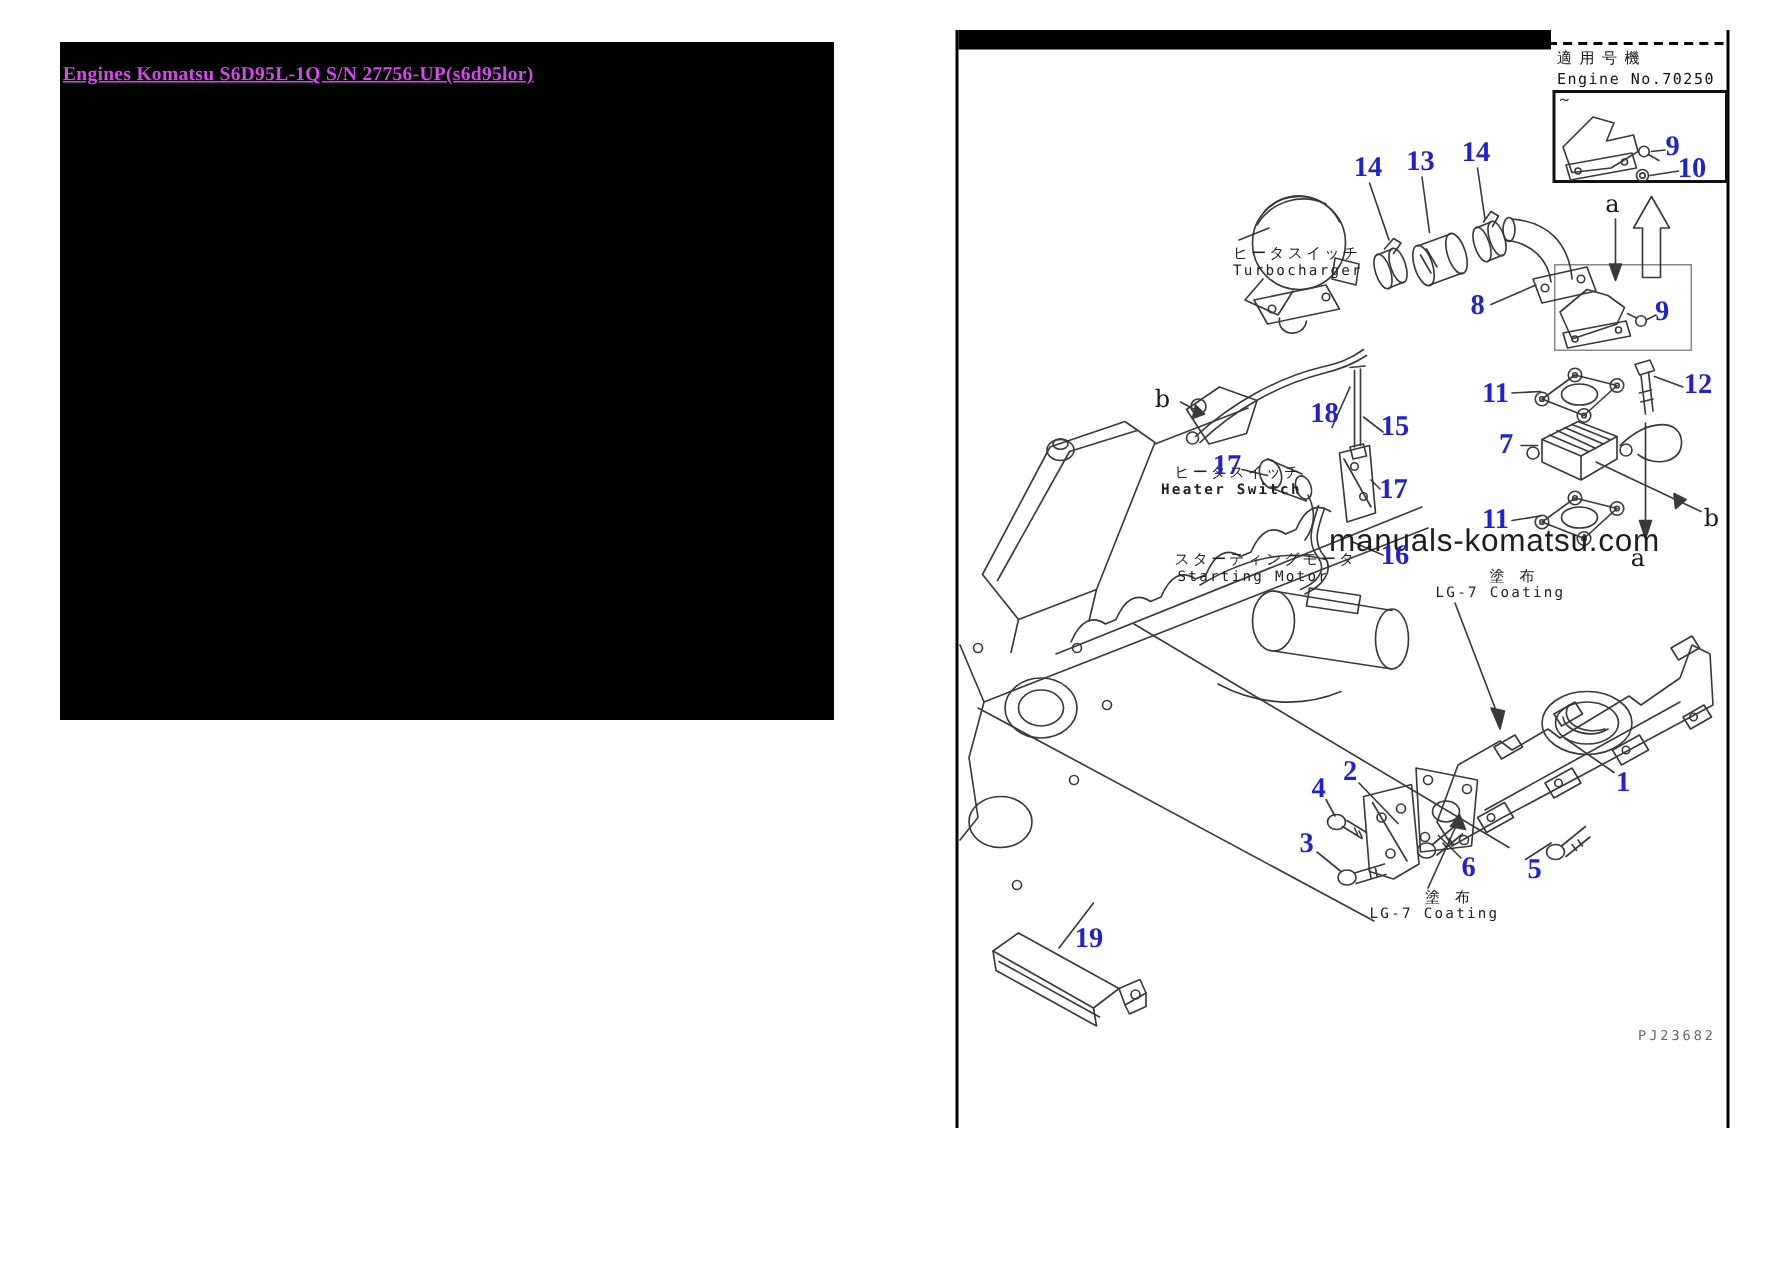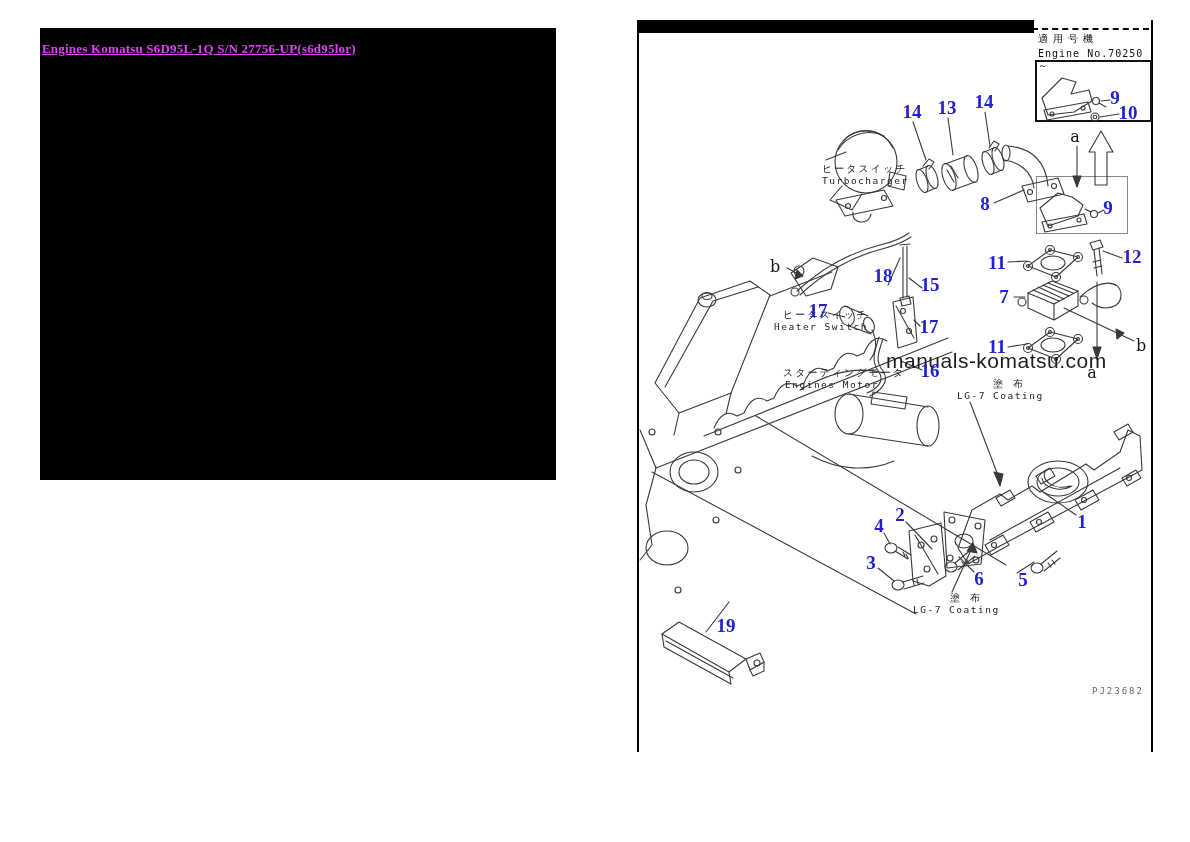--- a/index.html
+++ b/index.html
@@ -318,22 +318,22 @@
       <div class="callout" style="left: 726px; top: 594px; margin-top: 32px;">19</div>
       <div class="callout letter" style="left: 1075px; top: 136px;">a</div>
       <div class="callout letter" style="left: 1092px; top: 372px;">a</div>
       <div class="callout letter" style="left: 775px; top: 266px;">b</div>
       <div class="callout letter" style="left: 1141px; top: 345px;">b</div>
     </div>
   <div id="label-layer">
       <div class="lbl lbl-jp" style="left: 822px; top: 162px;">ヒータスイッチ</div>
       <div class="lbl lbl-en" style="left: 822px; top: 175px;">Turbocharger</div>
       <div class="lbl lbl-jp" style="left: 783px; top: 308px;">ヒータスイッチ</div>
-      <div class="lbl lbl-en" style="left: 774px; top: 321px;">Heater Switch</div>
+      <div class="lbl lbl-en" style="left: 774px; top: 321px; font-weight: bold;">Heater Switch</div>
       <div class="lbl lbl-jp" style="left: 783px; top: 366px;">スターティングモータ</div>
-      <div class="lbl lbl-en" style="left: 785px; top: 379px;">Engines Motor</div>
+      <div class="lbl lbl-en" style="left: 785px; top: 379px;">Starting Motor</div>
       <div class="lbl lbl-jp" style="left: 993px; top: 377px;">塗 布</div>
       <div class="lbl lbl-en" style="left: 957px; top: 390px;">LG-7 Coating</div>
       <div class="lbl lbl-jp" style="left: 950px; top: 591px;">塗 布</div>
       <div class="lbl lbl-en" style="left: 913px; top: 604px;">LG-7 Coating</div>
     </div>
 
 </div>
 
 </body></html>

